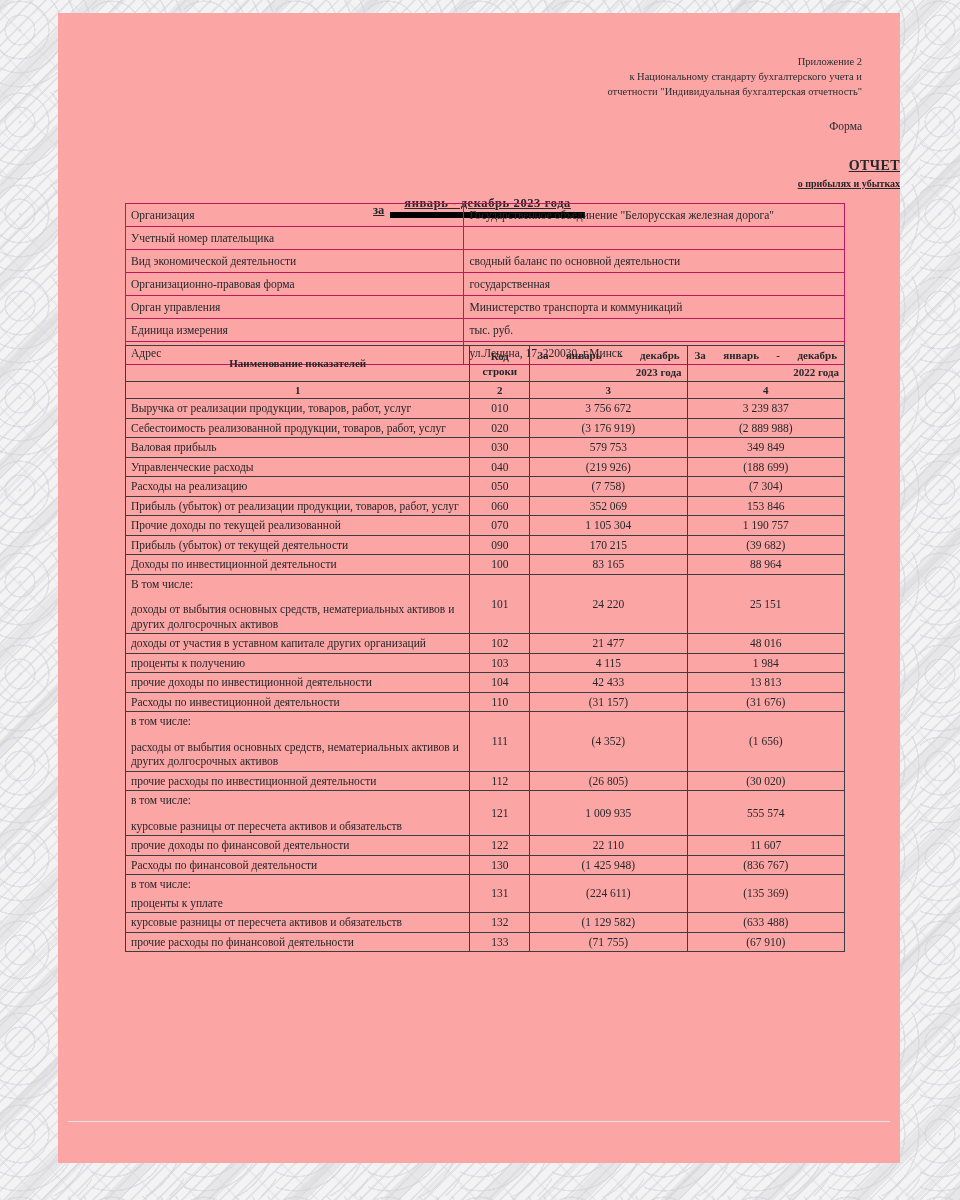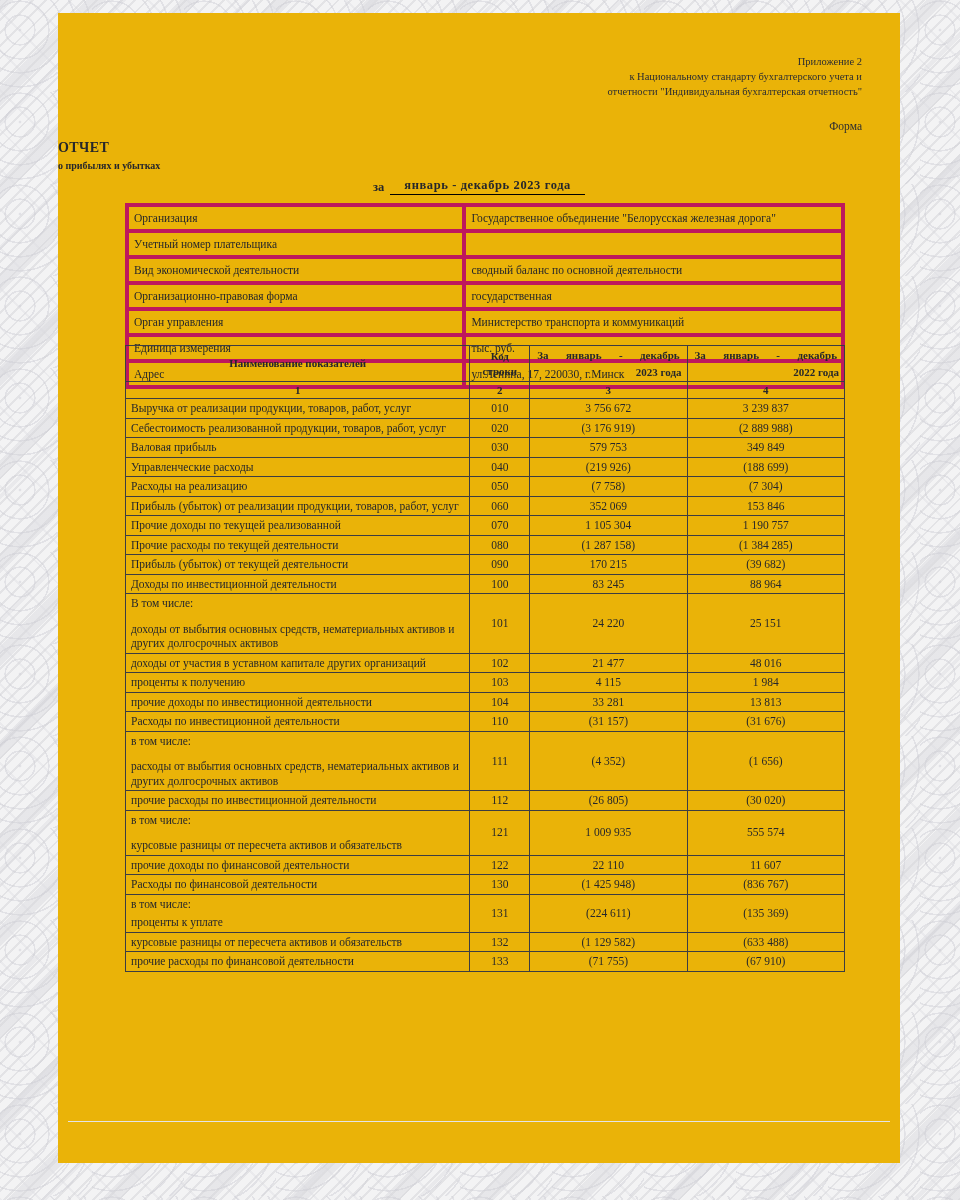--- a/index.html
+++ b/index.html
@@ -47,21 +47,21 @@
     background-size: 92px 92px, auto;
   }
 
   
   #sheet {
     position: absolute;
     left: 58px;
     top: 13px;
     width: 842px;
     height: 1150px;
-    background: #eab308;
+    background: #fca5a5;
     box-shadow: 0 0 0 0 rgba(0,0,0,0);
     z-index: 2;
     color: #26272b;
   }
   
   #sheet-fold {
     position: absolute;
     left: 10px;
     right: 10px;
     top: 1108px;
@@ -86,22 +86,23 @@
     top: 107px;
     font-size: 11.5px;
     color: #2c2d31;
   }
 
   
   #doc-title {
     position: absolute;
     left: 0;
     right: 0;
-    top: 126px;
-    text-align: left;
+    top: 144px;
+    text-align: right;
+    text-decoration: underline;
   }
   #title-main {
     font-size: 14px;
     font-weight: bold;
     letter-spacing: 0.4px;
     line-height: 17px;
   }
   #title-sub {
     font-size: 10px;
     font-weight: bold;
@@ -111,36 +112,36 @@
   #period-line {
     margin-top: 3px;
     font-size: 12.5px;
     font-weight: bold;
     display: flex;
     justify-content: center;
     align-items: flex-end;
     gap: 6px;
   }
   #period-value {
-    border-bottom: 1px solid #000000;
+    border-bottom: 6px solid #000000;
     padding: 0 14px 1px 14px;
     letter-spacing: 0.6px;
   }
 
   
   #org-table {
     position: absolute;
     left: 67px;
     top: 190px;
     width: 720px;
     border-collapse: collapse;
     font-size: 11.5px;
   }
   #org-table td {
-    border: 4px solid #be185d;
+    border: 1px solid #be185d;
     height: 20px;
     padding: 1px 5px;
     vertical-align: middle;
     line-height: 14px;
   }
   #org-table td.k { width: 338px; }
   #org-table td.v { width: 382px; }
 
   
   #report-table {
@@ -314,35 +315,29 @@
           <td class="c-v1">352 069</td>
           <td class="c-v2">153 846</td>
         </tr>
         <tr>
           <td class="c-name"><span>Прочие доходы по текущей реализованной</span></td>
           <td class="c-code">070</td>
           <td class="c-v1">1 105 304</td>
           <td class="c-v2">1 190 757</td>
         </tr>
         <tr>
-          <td class="c-name"><span>Прочие расходы по текущей деятельности</span></td>
-          <td class="c-code">080</td>
-          <td class="c-v1">(1 287 158)</td>
-          <td class="c-v2">(1 384 285)</td>
-        </tr>
-        <tr>
           <td class="c-name"><span>Прибыль (убыток) от текущей деятельности</span></td>
           <td class="c-code">090</td>
           <td class="c-v1">170 215</td>
           <td class="c-v2">(39 682)</td>
         </tr>
         <tr>
           <td class="c-name"><span>Доходы по инвестиционной деятельности</span></td>
           <td class="c-code">100</td>
-          <td class="c-v1">83 245</td>
+          <td class="c-v1">83 165</td>
           <td class="c-v2">88 964</td>
         </tr>
         <tr>
           <td class="c-name indent"><span class="sub-label">В том числе:</span><span>доходы от выбытия основных средств, нематериальных активов и других долгосрочных активов</span></td>
           <td class="c-code">101</td>
           <td class="c-v1 bottomv">24 220</td>
           <td class="c-v2 bottomv">25 151</td>
         </tr>
         <tr>
           <td class="c-name indent"><span>доходы от участия в уставном капитале других организаций</span></td>
@@ -352,21 +347,21 @@
         </tr>
         <tr>
           <td class="c-name indent"><span>проценты к получению</span></td>
           <td class="c-code">103</td>
           <td class="c-v1">4 115</td>
           <td class="c-v2">1 984</td>
         </tr>
         <tr>
           <td class="c-name indent"><span>прочие доходы по инвестиционной деятельности</span></td>
           <td class="c-code">104</td>
-          <td class="c-v1">33 281</td>
+          <td class="c-v1">42 433</td>
           <td class="c-v2">13 813</td>
         </tr>
         <tr>
           <td class="c-name"><span>Расходы по инвестиционной деятельности</span></td>
           <td class="c-code">110</td>
           <td class="c-v1">(31 157)</td>
           <td class="c-v2">(31 676)</td>
         </tr>
         <tr>
           <td class="c-name indent"><span class="sub-label">в том числе:</span><span>расходы от выбытия основных средств, нематериальных активов и других долгосрочных активов</span></td>

